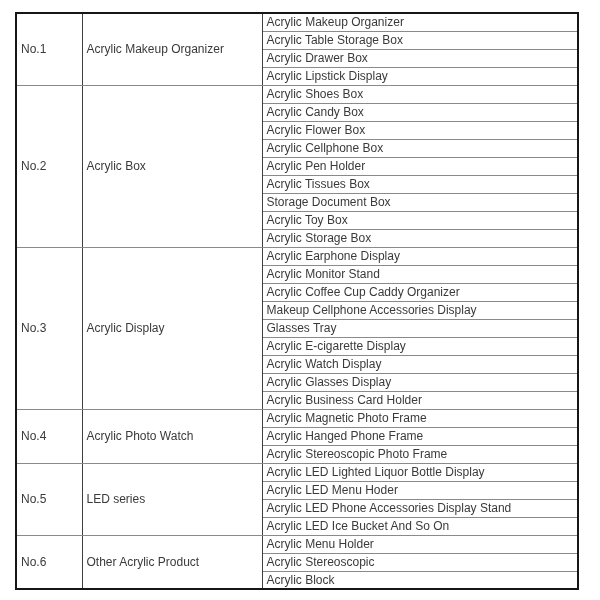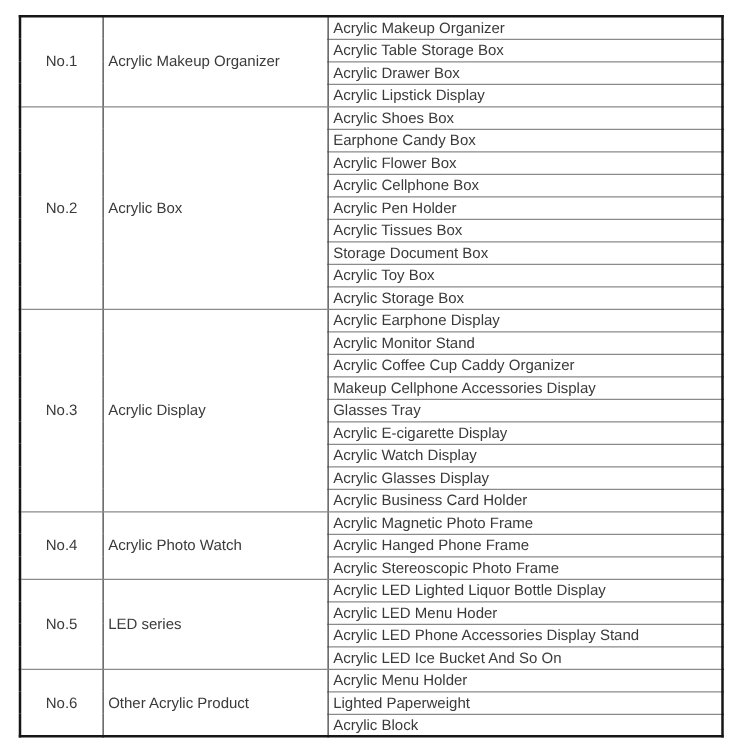--- a/index.html
+++ b/index.html
@@ -31,21 +31,21 @@
     border-right: 1px solid #3f3f3f;
     height: 16px;
     padding: 0 4px;
     line-height: 16px;
     white-space: nowrap;
     overflow: hidden;
     vertical-align: middle;
   }
   table.product-table tr { height: 18px; }
   td.no-cell {
-    text-align: center;
+    text-align: left;
     padding: 0 2px;
   }
   td.category-cell {
     text-align: left;
     padding: 0 6px;
   }
   td.product-cell {
     text-align: left;
   }
 </style>
@@ -75,21 +75,21 @@
       <tr>
           <td class="product-cell">Acrylic Lipstick Display</td>
         </tr>
 
       <tr>
         <td class="no-cell" rowspan="9">No.2</td>
         <td class="category-cell" rowspan="9">Acrylic Box</td>
         <td class="product-cell">Acrylic Shoes Box</td>
       </tr>
       <tr>
-          <td class="product-cell">Earphone Candy Box</td>
+          <td class="product-cell">Acrylic Candy Box</td>
         </tr>
       <tr>
           <td class="product-cell">Acrylic Flower Box</td>
         </tr>
       <tr>
           <td class="product-cell">Acrylic Cellphone Box</td>
         </tr>
       <tr>
           <td class="product-cell">Acrylic Pen Holder</td>
         </tr>
@@ -162,20 +162,20 @@
       <tr>
           <td class="product-cell">Acrylic LED Ice Bucket And So On</td>
         </tr>
 
       <tr>
         <td class="no-cell" rowspan="3">No.6</td>
         <td class="category-cell" rowspan="3">Other Acrylic Product</td>
         <td class="product-cell">Acrylic Menu Holder</td>
       </tr>
       <tr>
-          <td class="product-cell">Lighted Paperweight</td>
+          <td class="product-cell">Acrylic Stereoscopic</td>
         </tr>
       <tr>
           <td class="product-cell">Acrylic Block</td>
         </tr>
     </tbody>
   </table>
 </div>
 
 </body></html>

